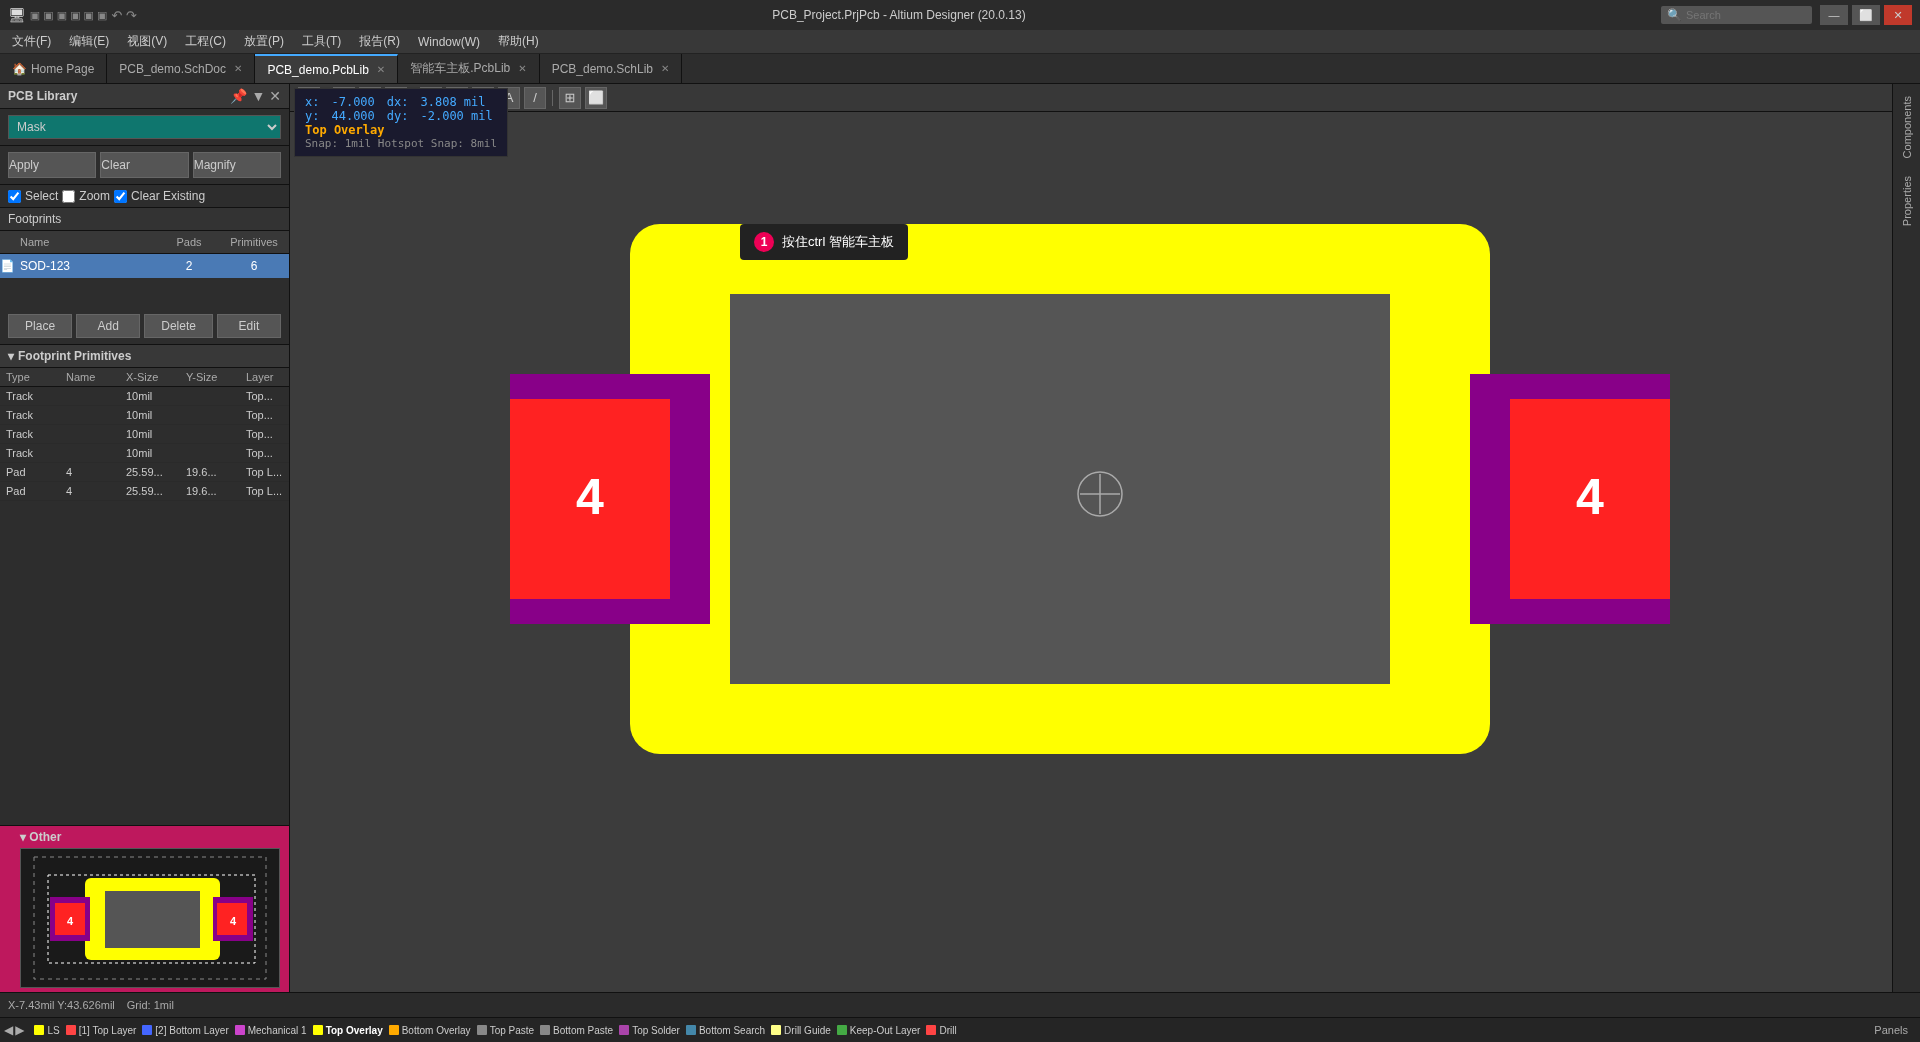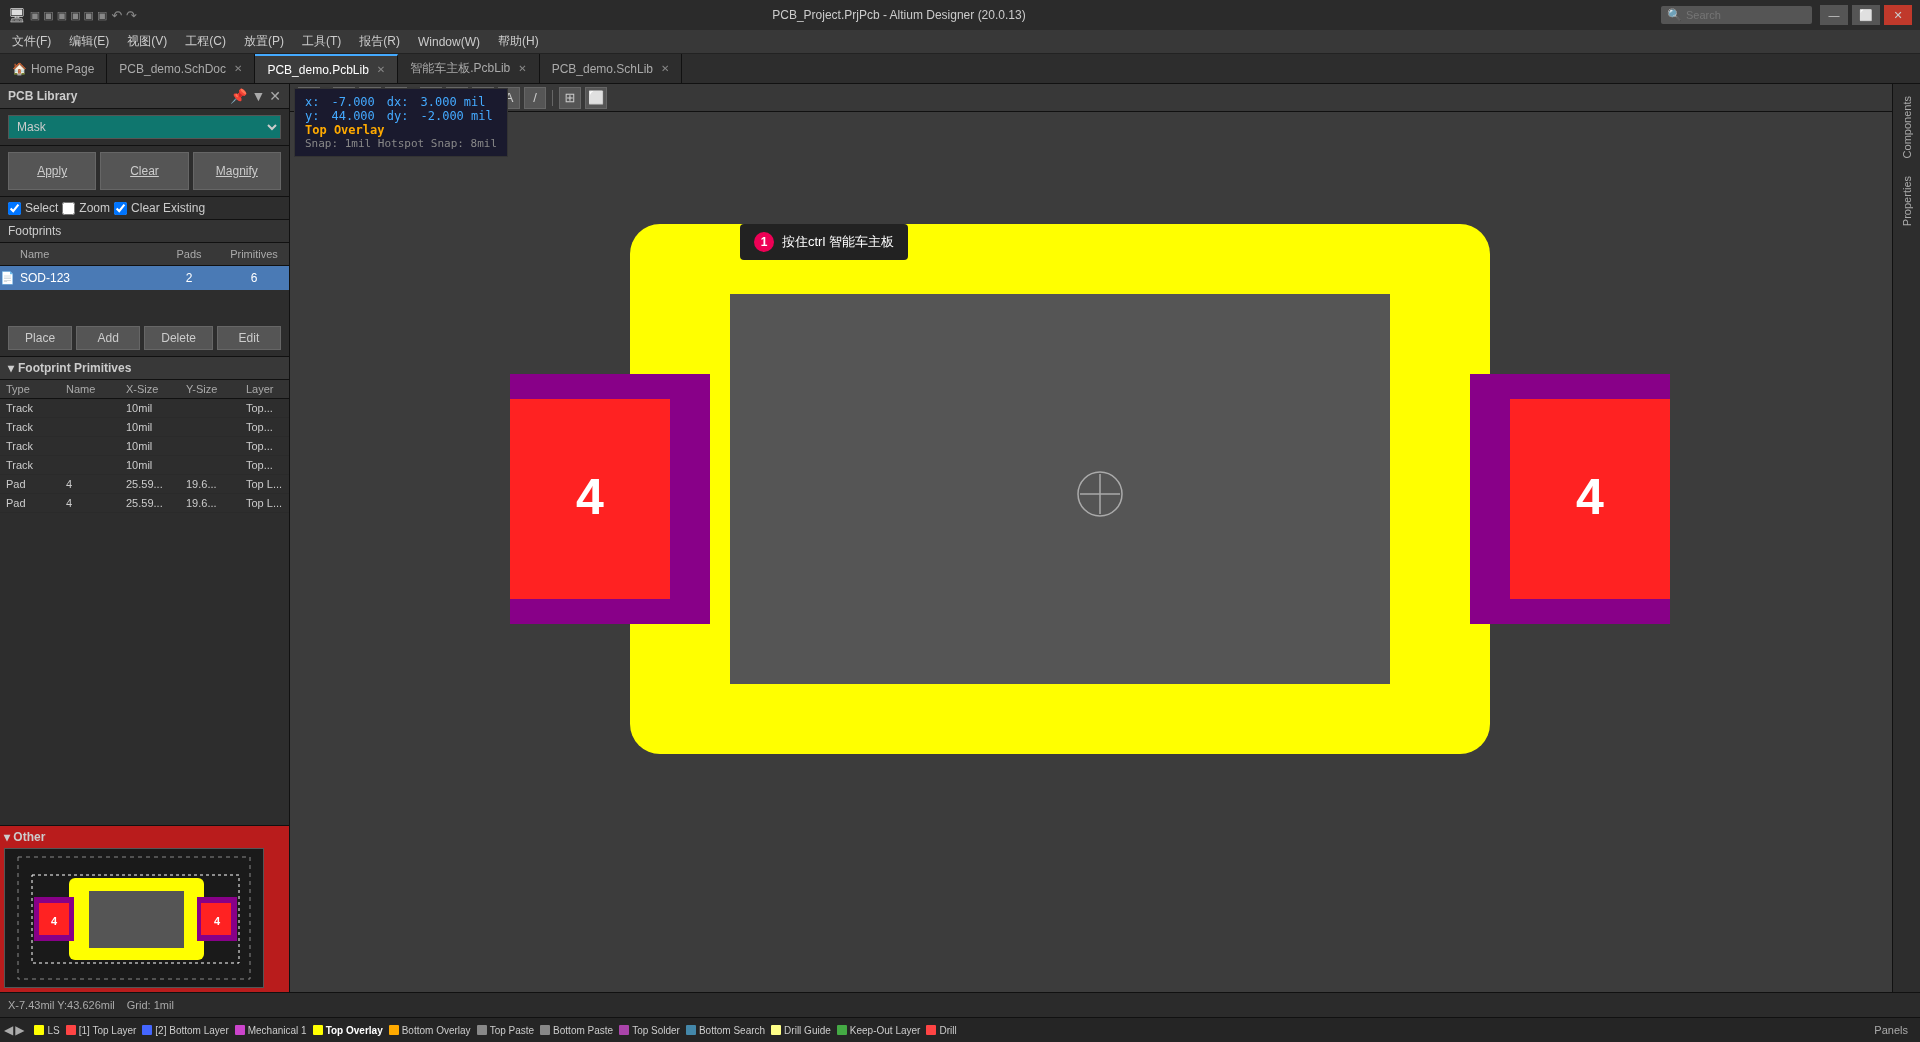--- a/index.html
+++ b/index.html
@@ -33,21 +33,21 @@
     #panel-title { font-size: 12px; font-weight: bold; color: #ccc; }
     #panel-controls { display: flex; gap: 4px; }
     #panel-controls span { cursor: pointer; color: #aaa; font-size: 14px; }
 
     
     #mask-section { padding: 6px 8px; border-bottom: 1px solid #111; }
     #mask-select { width: 100%; background: #0f766e; border: 1px solid #555; color: #ccc; padding: 3px 4px; font-size: 12px; }
 
     
     #acm-buttons { display: flex; gap: 4px; padding: 6px 8px; border-bottom: 1px solid #111; }
-    .acm-btn { flex: 1; background: #555; border: 1px solid #666; color: #ccc; padding: 11px 0; font-size: 12px; cursor: pointer; text-align: center; text-decoration: underline; }
+    .acm-btn { flex: 1; background: #555; border: 1px solid #666; color: #ccc; padding: 5px 0; font-size: 12px; cursor: pointer; text-align: left; }
 
     
     #normal-section { padding: 4px 8px; border-bottom: 1px solid #111; }
     #normal-select { width: 100%; background: #444; border: 1px solid #555; color: #ccc; padding: 3px 4px; font-size: 12px; }
 
     
     #checkbox-section { display: flex; gap: 4px; padding: 4px 8px; border-bottom: 1px solid #111; align-items: center; flex-wrap: wrap; }
     .cb-item { display: flex; align-items: center; gap: 4px; font-size: 12px; color: #ccc; cursor: pointer; }
 
     
@@ -86,21 +86,21 @@
 
     .fp-row { display: flex; align-items: center; border-bottom: 1px solid #2a2a2a; }
     .fp-row .fc { font-size: 11px; color: #ccc; padding: 3px 6px; white-space: nowrap; overflow: hidden; }
     .fp-row .fc-type { width: 60px; }
     .fp-row .fc-name { width: 60px; }
     .fp-row .fc-xsize { width: 60px; }
     .fp-row .fc-ysize { width: 60px; }
     .fp-row .fc-layer { flex: 1; }
 
     
-    #other-section { padding: 4px 4px; background: #b91c1c; border-top: 1px solid #111; }
+    #other-section { padding: 4px 20px; background: #be185d; border-top: 1px solid #111; }
     #other-header { font-size: 12px; color: #ccc; font-weight: bold; margin-bottom: 4px; cursor: pointer; }
     #mini-preview { width: 260px; height: 140px; background: #1a1a1a; border: 1px solid #555; position: relative; display: flex; align-items: center; justify-content: center; overflow: hidden; }
 
     
     #right-panel { width: 28px; background: #2d2d2d; border-left: 1px solid #111; display: flex; flex-direction: column; align-items: center; padding: 4px 0; gap: 2px; }
     .rpanel-label { writing-mode: vertical-rl; text-orientation: mixed; font-size: 11px; color: #aaa; cursor: pointer; padding: 8px 4px; transform: rotate(180deg); }
 
     
     #canvas-area { flex: 1; background: #3c3c3c; position: relative; overflow: hidden; }
 
@@ -354,21 +354,21 @@
       <div class="tb-sep"></div>
       <button class="tb-btn">⊞</button>
       <button class="tb-btn">⬜</button>
     </div>
 
     <div id="coord-display">
       <div style="display:flex;gap:12px;">
         <span>x: </span>
         <span>-7.000</span>
         <span>dx: </span>
-        <span>3.000 mil</span>
+        <span>3.808 mil</span>
       </div>
       <div style="display:flex;gap:12px;">
         <span>y: </span>
         <span>44.000</span>
         <span>dy: </span>
         <span>-2.000 mil</span>
       </div>
       <div class="layer-name">Top Overlay</div>
       <div class="snap-info">Snap: 1mil Hotspot Snap: 8mil</div>
     </div>

